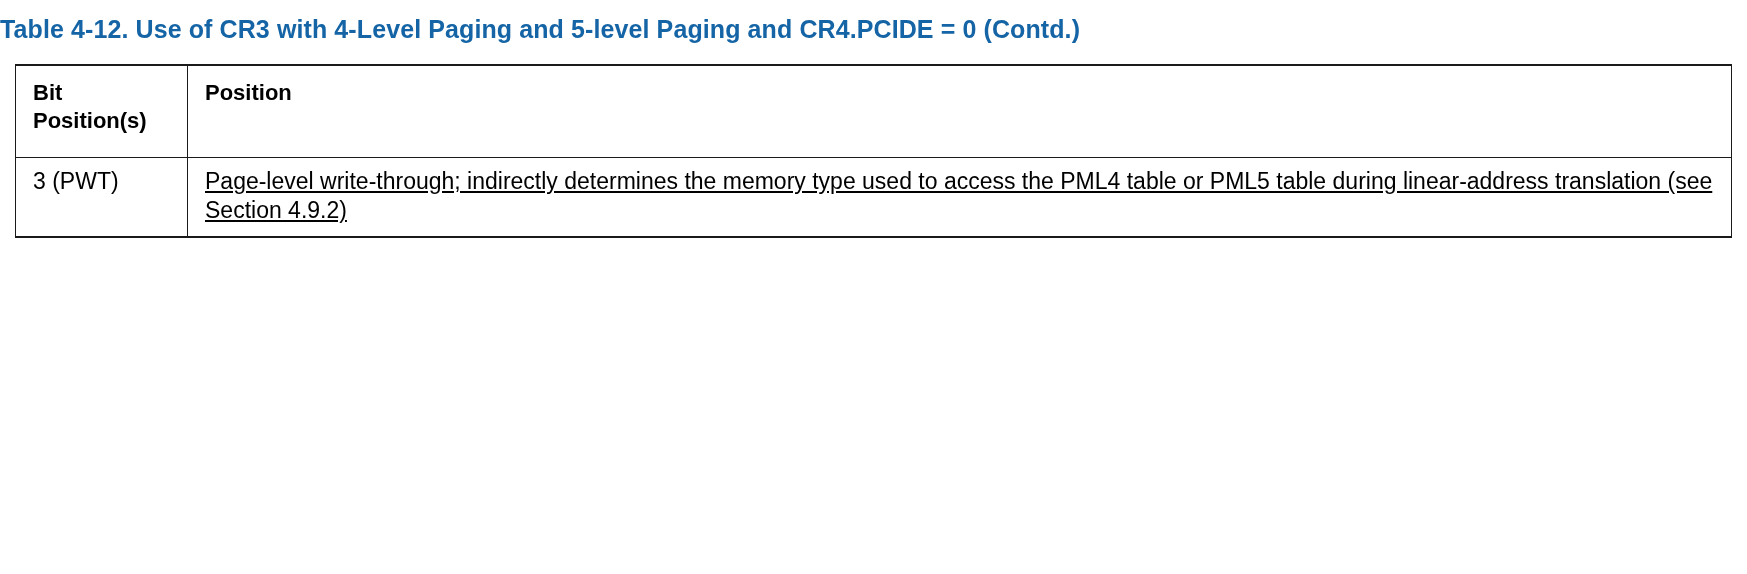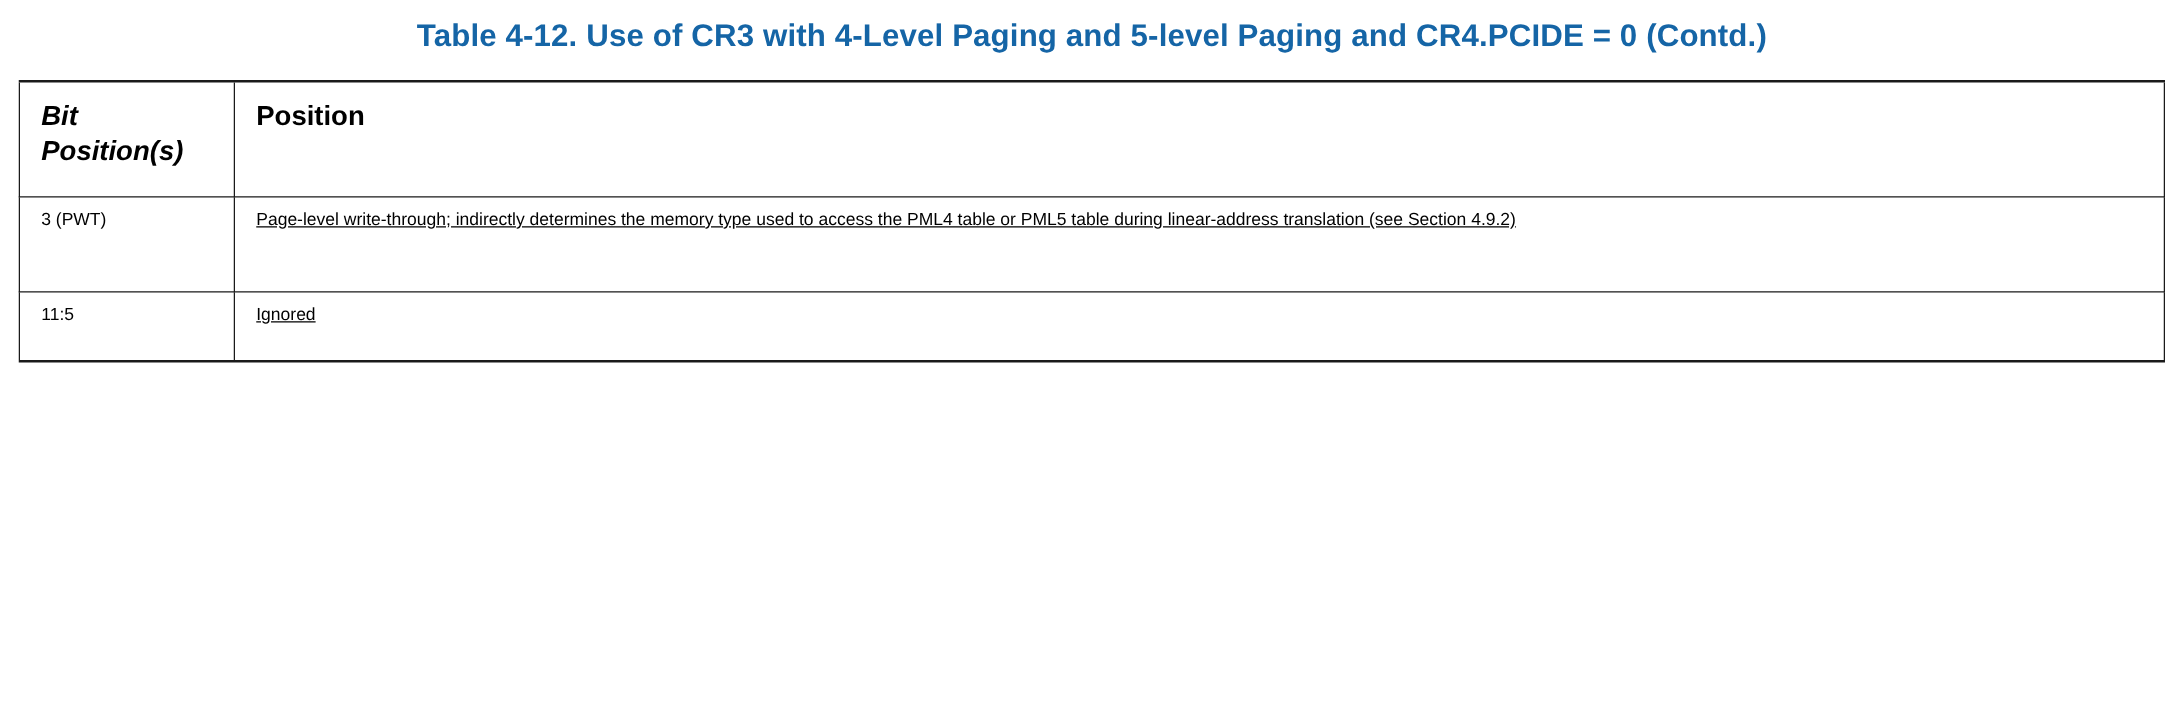--- a/index.html
+++ b/index.html
@@ -15,21 +15,21 @@
     color: #000000;
     overflow: hidden;
   }
   .page {
     position: relative;
     width: 1747px;
     height: 574px;
     box-sizing: border-box;
   }
   .table-caption {
-    text-align: center;
+    text-align: left;
     color: #1565a6;
     font-weight: bold;
     font-size: 25px;
     letter-spacing: 0.1px;
     padding-top: 14px;
     padding-bottom: 0;
     line-height: 1.2;
     white-space: nowrap;
   }
   .table-wrap {
@@ -45,33 +45,33 @@
   }
   table.data-table col.col-bit { width: 172px; }
   table.data-table col.col-contents { width: auto; }
 
   table.data-table th,
   table.data-table td {
     border: 1px solid #1a1a1a;
     vertical-align: top;
     text-align: left;
     padding: 9px 12px 10px 17px;
-    font-size: 14px;
+    font-size: 23px;
     line-height: 1.28;
   }
   table.data-table thead th {
     font-weight: bold;
     font-size: 22px;
     border-top-width: 2px;
     border-bottom-width: 1px;
     padding-top: 13px;
     padding-bottom: 14px;
     height: 64px;
   }
-  table.data-table thead th.th-bit { white-space: pre-line; font-style: italic; }
+  table.data-table thead th.th-bit { white-space: pre-line; }
   table.data-table tbody td {
     font-weight: normal;
   }
   table.data-table tbody tr.row-tall td {
     height: 56px;
   }
   table.data-table tbody tr.row-short td {
     height: 32px;
     padding-bottom: 13px;
   }
@@ -109,23 +109,17 @@
           <th class="th-contents">Position</th>
         </tr>
       </thead>
       <tbody>
         <tr class="row-tall">
           <td>3 (PWT)</td>
           <td>
             <span class="cell-text">Page-level write-through; indirectly determines the memory type used to access the PML4 table or PML5 table during linear-address translation (see Section 4.9.2)</span>
           </td>
         </tr>
-        <tr class="row-short">
-          <td>11:5</td>
-          <td>
-            <span class="cell-text">Ignored</span>
-          </td>
-        </tr>
       </tbody>
     </table>
   </div>
 
 </div>
 
 </body></html>

